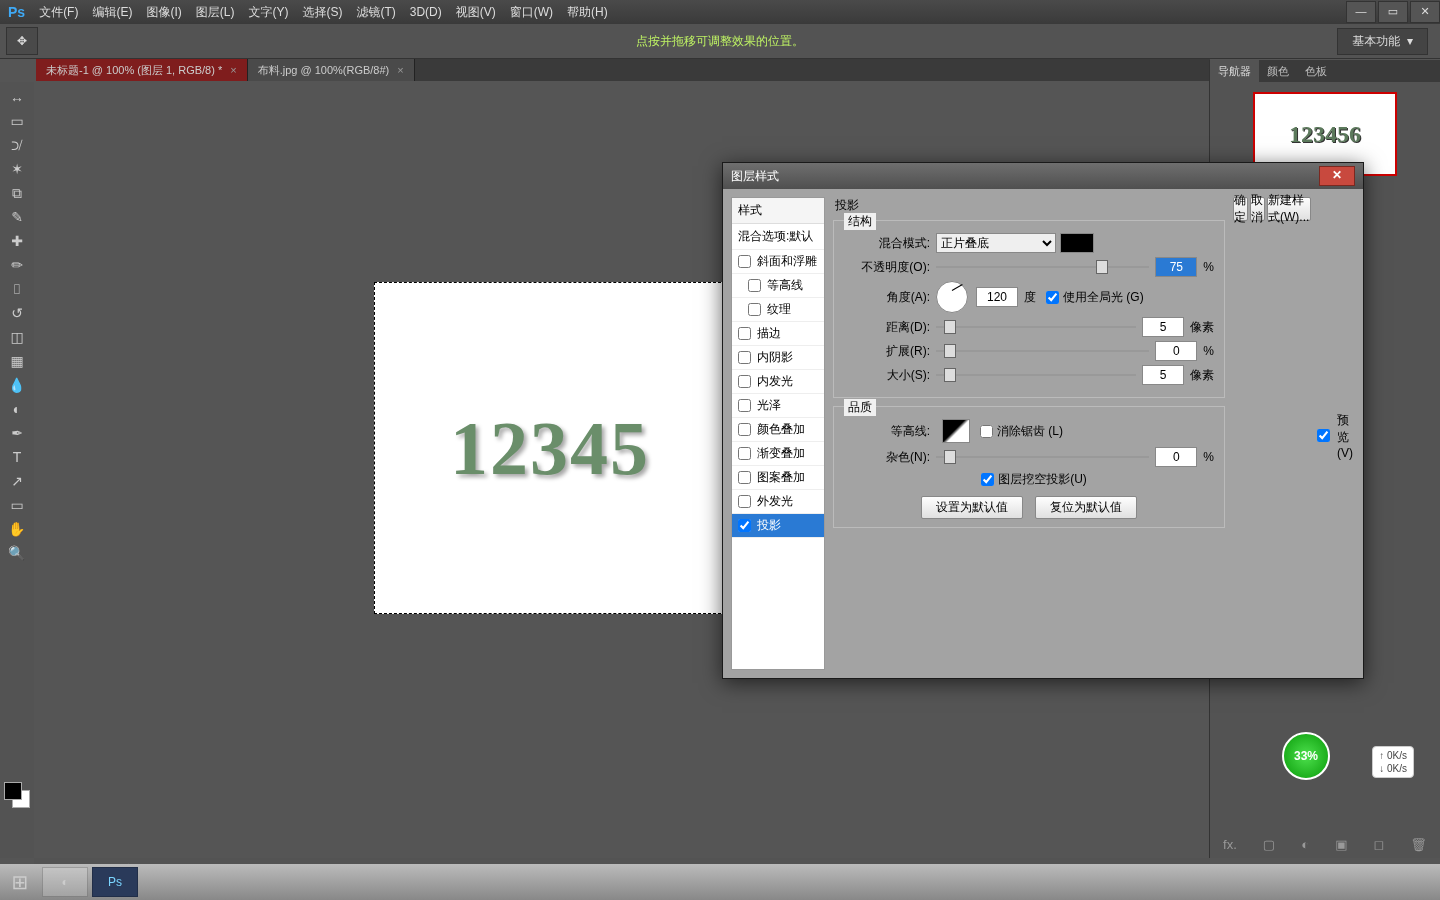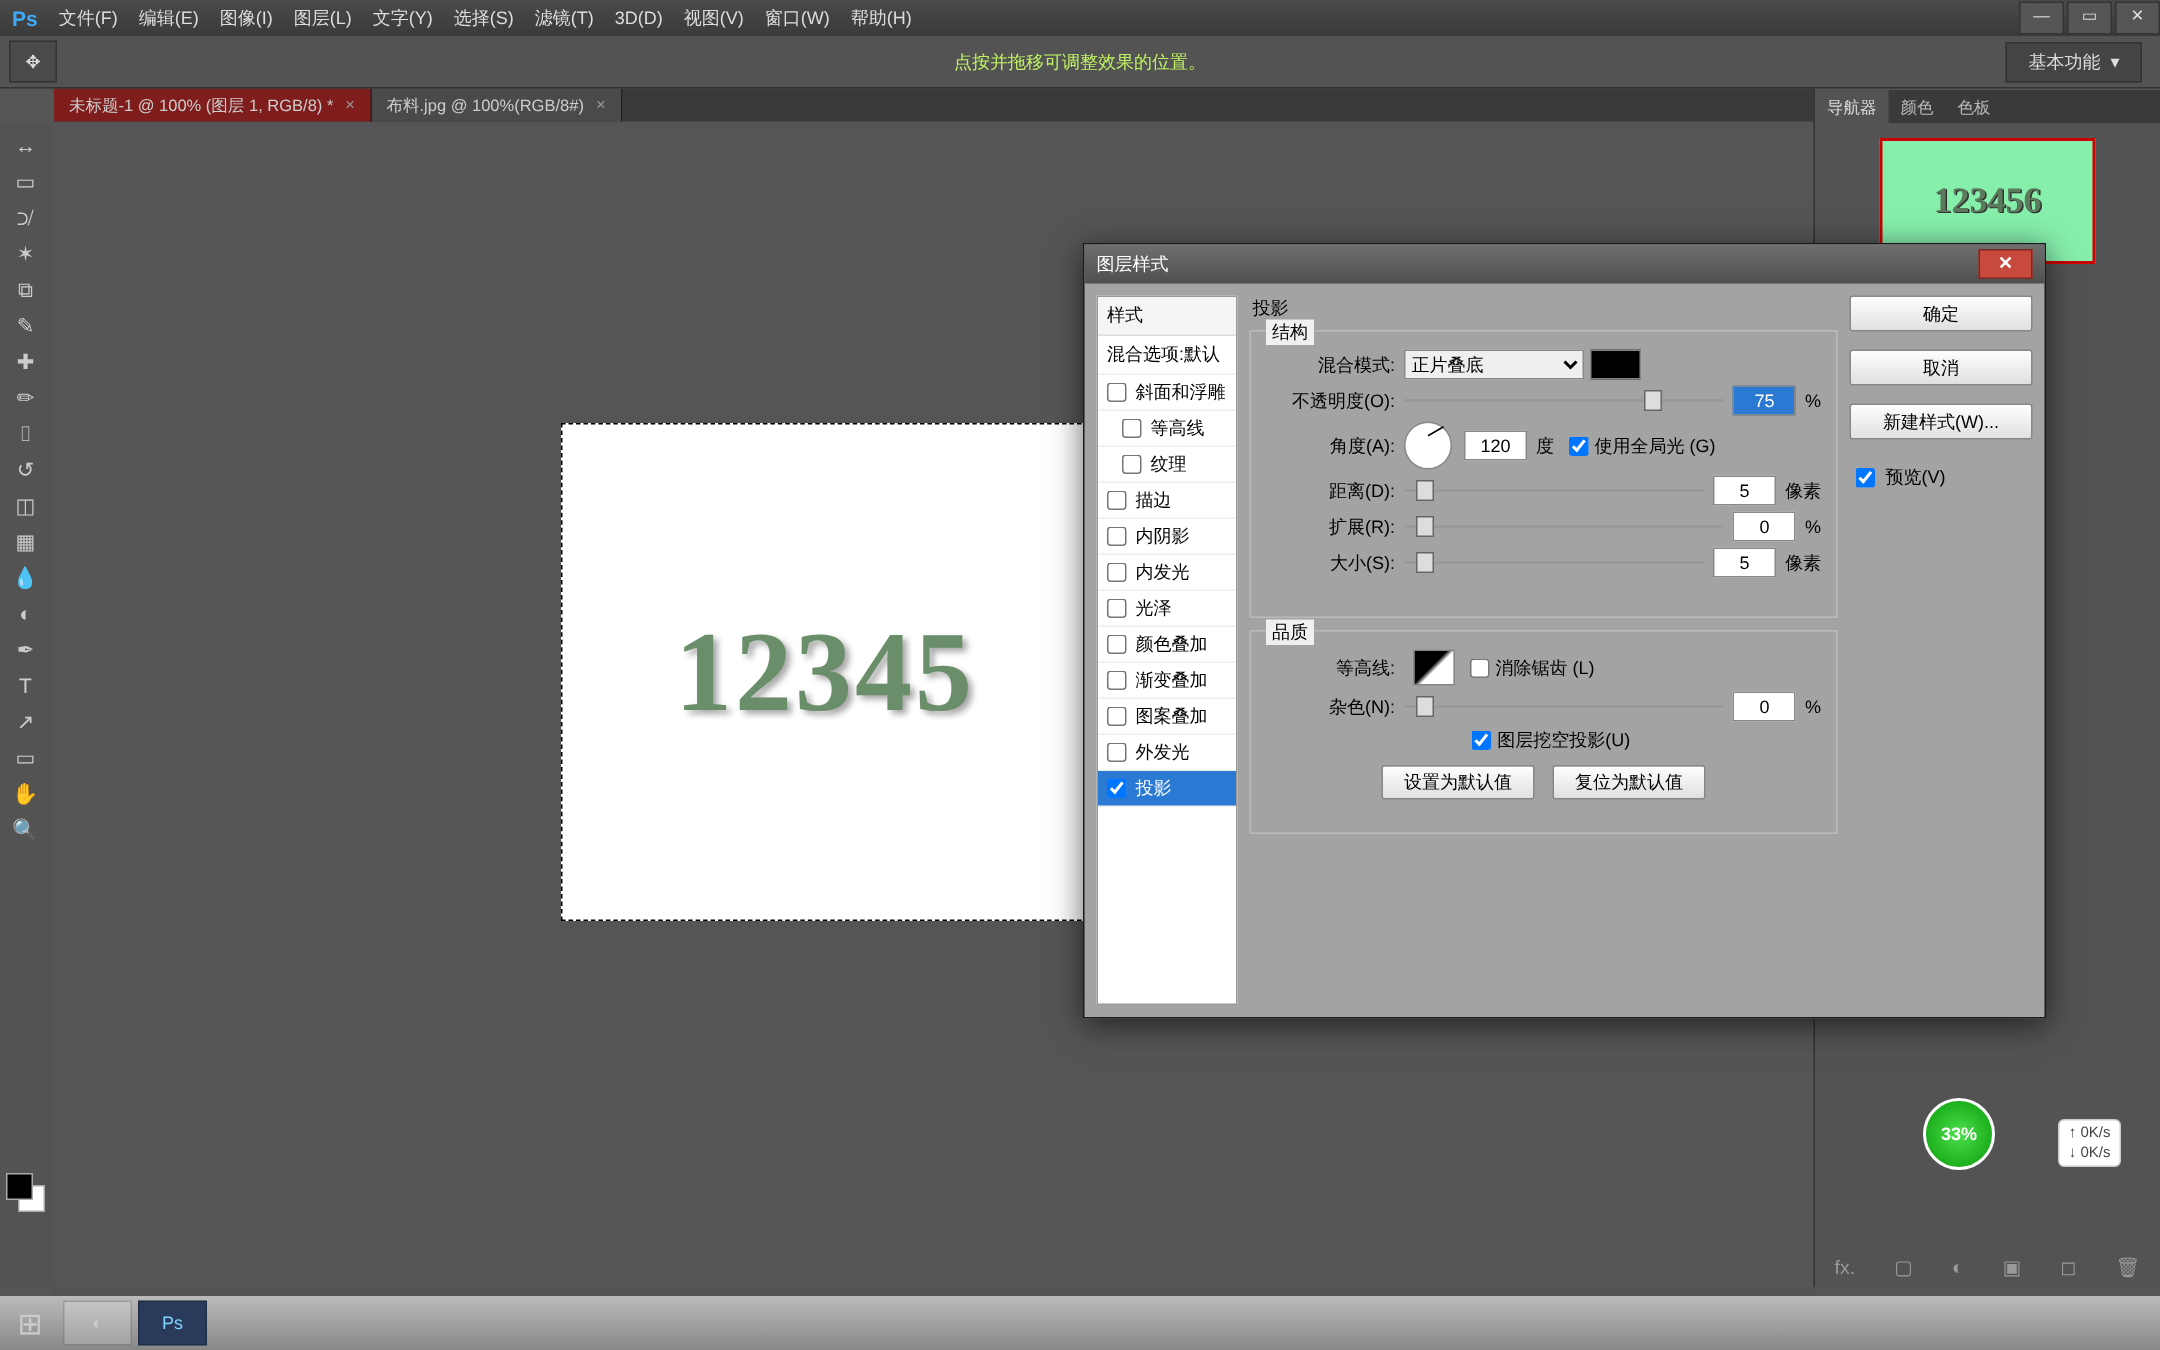--- a/index.html
+++ b/index.html
@@ -29,21 +29,21 @@
 .tool{width:26px;height:22px;display:flex;align-items:center;justify-content:center;color:#ccc;font-size:14px}
 .swatches{margin-top:auto;margin-bottom:50px;position:relative;width:26px;height:26px}
 .swf{position:absolute;width:16px;height:16px;border:1px solid #aaa;background:#000}
 .swb{position:absolute;width:16px;height:16px;border:1px solid #aaa;background:#fff;top:8px;left:8px}
 
 
 .rpanels{position:absolute;right:0;top:60px;width:230px;bottom:42px;background:#535353;border-left:1px solid #333}
 .panel-tabs{height:22px;background:#3a3a3a;display:flex;font-size:11px}
 .ptab{padding:4px 8px;color:#bbb}
 .ptab.act{background:#535353;color:#ddd}
-.nav-thumb{margin:10px auto 0;width:140px;height:80px;background:#86efac;border:2px solid #c00;display:flex;align-items:center;justify-content:center}
+.nav-thumb{margin:10px auto 0;width:140px;height:80px;background:#ffffff;border:2px solid #c00;display:flex;align-items:center;justify-content:center}
 .nav-thumb span{font-family:serif;font-weight:bold;font-size:24px;color:#5c7a5c;text-shadow:1px 1px 0 #333}
 .rpanels .iconrow{position:absolute;bottom:4px;left:0;right:0;height:20px;display:flex;align-items:center;justify-content:space-around;color:#999;font-size:13px}
 
 
 .canvas-area{position:absolute;left:34px;top:82px;right:230px;bottom:42px;background:#555;overflow:hidden}
 .artboard{position:absolute;left:340px;top:200px;width:350px;height:330px;background:#fff;border:1px dashed #000;display:flex;align-items:center;justify-content:center}
 .arttext{font-family:Georgia,serif;font-size:76px;color:#6a8e6a;font-weight:bold;letter-spacing:2px;text-shadow:3px 3px 4px rgba(0,0,0,.35)}
 
 
 .statusbar{position:absolute;left:34px;right:230px;bottom:20px;height:22px;background:#535353;display:flex;align-items:center;font-size:11px;color:#ccc}
@@ -65,40 +65,40 @@
 .dlg-body{display:flex;height:calc(100% - 26px)}
 
 .styles{width:92px;border:1px solid #999;margin:8px 4px 8px 8px;background:#fff;display:flex;flex-direction:column;font-size:12px}
 .styles .hd{padding:4px 6px;background:#f5f5f5;border-bottom:1px solid #ddd}
 .styles .row{display:flex;align-items:center;padding:3px 4px;border-bottom:1px solid #eee;white-space:nowrap}
 .styles .row.def{padding:4px 6px}
 .styles .row.sel{background:#2a7ad4;color:#fff}
 .styles input[type=checkbox]{margin:0 6px 0 2px}
 
 .center{flex:1;margin:8px 4px;display:flex;flex-direction:column}
-.group{border:1px solid #bbb;margin-bottom:8px;padding:8px 10px 22px;position:relative}
+.group{border:1px solid #bbb;margin-bottom:8px;padding:8px 10px 8px;position:relative}
 .group .gt{position:absolute;top:-8px;left:10px;background:#f0f0f0;padding:0 4px;font-size:12px}
 .formrow{display:flex;align-items:center;margin:4px 0;font-size:12px}
 .formrow .lab{width:86px;text-align:right;margin-right:6px}
 .formrow .unit{margin-left:6px}
 .slider{flex:1;height:14px;position:relative;margin-right:6px}
 .slider::before{content:'';position:absolute;left:0;right:0;top:6px;height:2px;background:#999}
 .slider .knob{position:absolute;top:0;width:10px;height:12px;background:#ddd;border:1px solid #666;left:8px}
 input.num{width:36px;height:16px;border:1px solid #888;text-align:center;font-size:12px}
 input.num.hl{background:#2a7ad4;color:#fff}
 select.sel{border:1px solid #888;height:20px;font-size:12px;min-width:120px}
 .colorbox{width:32px;height:18px;background:#000;border:1px solid #888;margin-left:4px}
 .anglectl{width:30px;height:30px;border:1px solid #888;border-radius:50%;margin-right:8px;position:relative;background:#fff}
 .anglectl::after{content:'';position:absolute;width:12px;height:1px;background:#000;left:15px;top:8px;transform-origin:left;transform:rotate(-30deg)}
 .chk{margin:0 4px 0 10px}
 .contourbox{width:26px;height:22px;border:1px solid #888;background:linear-gradient(135deg,#000 0%,#000 45%,#fff 55%,#fff 100%);margin-left:6px}
 .btnrow{display:flex;gap:12px;justify-content:center;margin-top:8px}
 .btn{background:linear-gradient(#fefefe,#e0e0e0);border:1px solid #888;padding:2px 14px;font-size:12px;border-radius:2px}
 
-.rightcol{width:122px;margin:8px 8px 8px 4px;display:flex;flex-direction:column;gap:12px}
+.rightcol{width:122px;margin:8px 8px 8px 4px;display:flex;flex-direction:row;gap:2px}
 .rbtn{background:linear-gradient(#fefefe,#e0e0e0);border:1px solid #888;height:22px;display:flex;align-items:center;justify-content:center;font-size:12px;border-radius:2px}
 .prev{display:flex;align-items:center;margin-top:4px}
 
 .section-title{font-size:12px;margin:0 0 6px 2px}
 
 .badge{position:absolute;right:110px;bottom:120px;width:44px;height:44px;border-radius:50%;background:radial-gradient(#4de04d,#089a08);color:#fff;display:flex;align-items:center;justify-content:center;font-size:12px;font-weight:bold;border:2px solid #fff}
 
 .netbadge{position:absolute;right:26px;bottom:122px;background:#fff;border:1px solid #ccc;border-radius:4px;padding:2px 6px;font-size:10px;color:#444;line-height:1.3}
 </style>
 </head>

